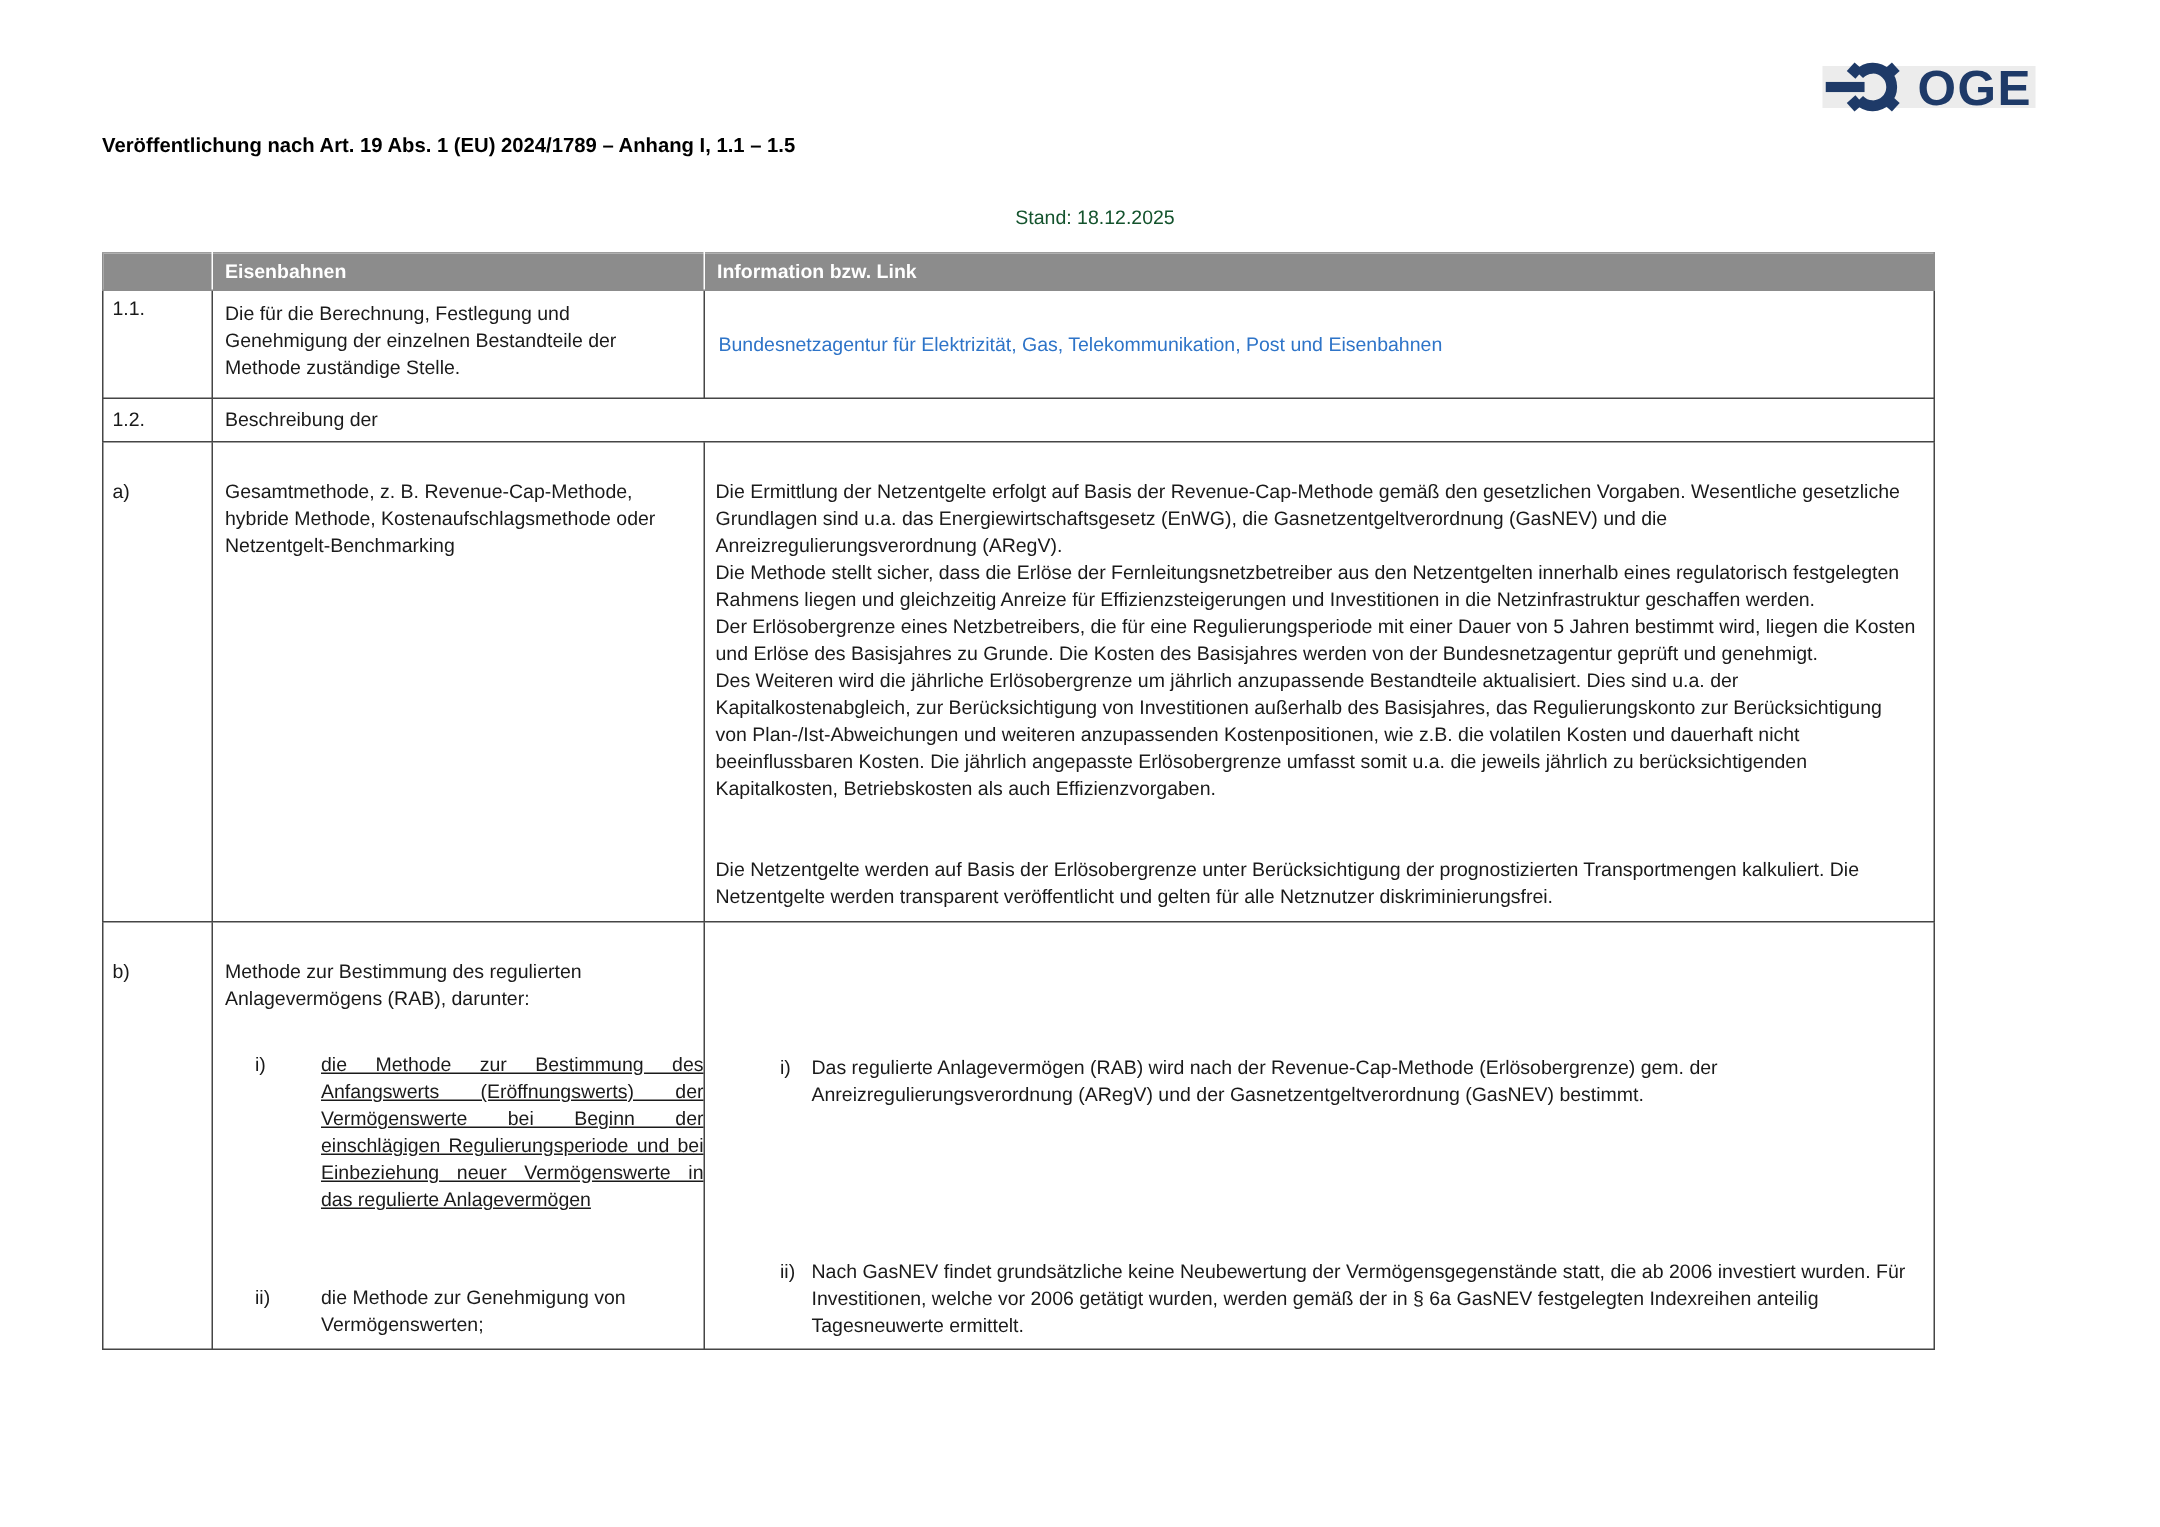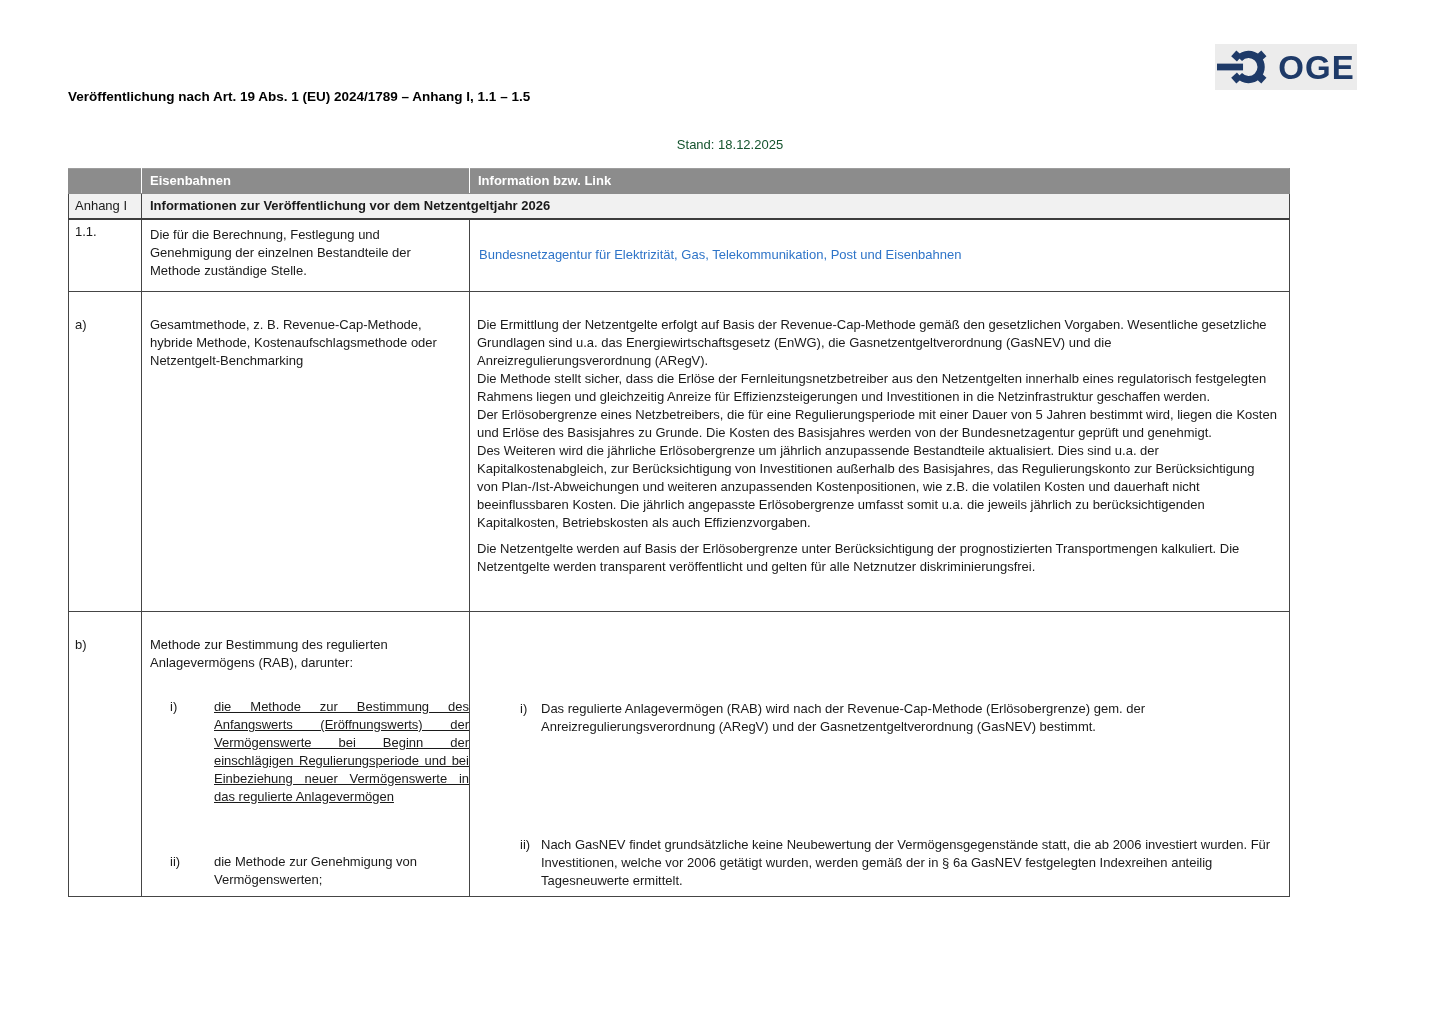--- a/index.html
+++ b/index.html
@@ -8,21 +8,21 @@
     width:1440px; height:1018px; position:relative;
     font-family:"Liberation Sans", sans-serif;
     font-size:13px; line-height:18px; color:#1a1a1a;
     overflow:hidden;
   }
   .doc-title {
     position:absolute; left:68px; top:88px;
     font-size:13.5px; font-weight:bold; color:#000;
   }
   .logo-box {
-    position:absolute; left:1215px; top:44px; width:142px; height:46px;
+    position:absolute; left:1215px; top:44px; width:142px; height:28px;
     background:#ececec; display:flex; align-items:center; justify-content:center; gap:7px;
   }
   .logo-text { font-size:33px; font-weight:bold; color:#1e3a68; letter-spacing:1px; line-height:1; }
   .stand-line {
     position:absolute; left:10px; top:136px; width:100%;
     text-align:center; color:#14532d; font-size:13px;
   }
   table.pubtable {
     position:absolute; left:68px; top:168px;
     border-collapse:collapse; table-layout:fixed; width:1221px;
@@ -51,21 +51,21 @@
   .link-cell { vertical-align:middle !important; padding-left:9px !important; }
   .link-cell a { color:#2e74c8; text-decoration:none; cursor:pointer; }
   tr.row-1-2 td { height:29px; padding-top:5px; }
   tr.row-1-2 .row-title { padding-left:8px; }
   tr.row-a td { height:320px; }
   tr.row-a .id-center, tr.row-a .desc { padding-top:24px; }
   tr.row-a .desc { padding-left:8px; padding-right:6px;margin-top:11px; }
   .info-cell { padding:24px 10px 6px 7px !important; }
   .info-cell p { margin:0; }
   .info-cell p.gap1 { }
-  .info-cell p.gap2 { margin-top:8px; }
+  .info-cell p.gap2 { margin-top:36px; }
   .preline { white-space:pre-line; }
   tr.row-b td { height:282px; }
   tr.row-b .id-center, tr.row-b .desc-b { padding-top:24px; }
   tr.row-b .desc-b { padding-left:8px; padding-right:0; }
   .list-item { display:flex; margin-left:20px; }
   .list-item .marker { width:44px; flex:0 0 44px; }
   .list-item .li-text { flex:1; }
   .just { text-align:justify;text-decoration:underline; }
   .li-first { margin-top:26px; }
   .li-second { margin-top:47px; }
@@ -114,30 +114,30 @@
       <col class="c3">
     </colgroup>
   <thead>
     <tr>
       <th></th>
       <th>Eisenbahnen</th>
       <th>Information bzw. Link</th>
     </tr>
   </thead>
   <tbody>
-    <tr class="anhang-row">
-      <td class="id-cell id-plain">Anhang I</td>
-      <td class="row-title" colspan="2">Informationen zur Veröffentlichung vor dem Netzentgeltjahr 2026</td>
-    </tr>
     <tr class="row-1-1">
       <td class="id-cell">1.1.</td>
       <td class="desc">Die für die Berechnung, Festlegung und Genehmigung der einzelnen Bestandteile der Methode zuständige Stelle.</td>
       <td class="link-cell">
         <a href="#">Bundesnetzagentur für Elektrizität, Gas, Telekommunikation, Post und Eisenbahnen</a>
       </td>
+    </tr>
+    <tr class="row-1-2">
+      <td class="id-cell">1.2.</td>
+      <td class="row-title" colspan="2">Beschreibung der</td>
     </tr>
     <tr class="row-a">
       <td class="id-center">a)</td>
       <td class="desc">Gesamtmethode, z. B. Revenue-Cap-Methode, hybride Methode, Kostenaufschlagsmethode oder Netzentgelt-Benchmarking</td>
       <td class="info-cell">
         <p>Die Ermittlung der Netzentgelte erfolgt auf Basis der Revenue-Cap-Methode gemäß den gesetzlichen Vorgaben. Wesentliche gesetzliche Grundlagen sind u.a. das Energiewirtschaftsgesetz (EnWG), die Gasnetzentgeltverordnung (GasNEV) und die Anreizregulierungsverordnung (ARegV).</p>
         <p class="gap1 preline">Die Methode stellt sicher, dass die Erlöse der Fernleitungsnetzbetreiber aus den Netzentgelten innerhalb eines regulatorisch festgelegten Rahmens liegen und gleichzeitig Anreize für Effizienzsteigerungen und Investitionen in die Netzinfrastruktur geschaffen werden.
 Der Erlösobergrenze eines Netzbetreibers, die für eine Regulierungsperiode mit einer Dauer von 5 Jahren bestimmt wird, liegen die Kosten und Erlöse des Basisjahres zu Grunde. Die Kosten des Basisjahres werden von der Bundesnetzagentur geprüft und genehmigt.
 Des Weiteren wird die jährliche Erlösobergrenze um jährlich anzupassende Bestandteile aktualisiert. Dies sind u.a. der Kapitalkostenabgleich, zur Berücksichtigung von Investitionen außerhalb des Basisjahres, das Regulierungskonto zur Berücksichtigung von Plan-/Ist-Abweichungen und weiteren anzupassenden Kostenpositionen, wie z.B. die volatilen Kosten und dauerhaft nicht beeinflussbaren Kosten. Die jährlich angepasste Erlösobergrenze umfasst somit u.a. die jeweils jährlich zu berücksichtigenden Kapitalkosten, Betriebskosten als auch Effizienzvorgaben.</p>
         <p class="gap2">Die Netzentgelte werden auf Basis der Erlösobergrenze unter Berücksichtigung der prognostizierten Transportmengen kalkuliert. Die Netzentgelte werden transparent veröffentlicht und gelten für alle Netznutzer diskriminierungsfrei.</p>

